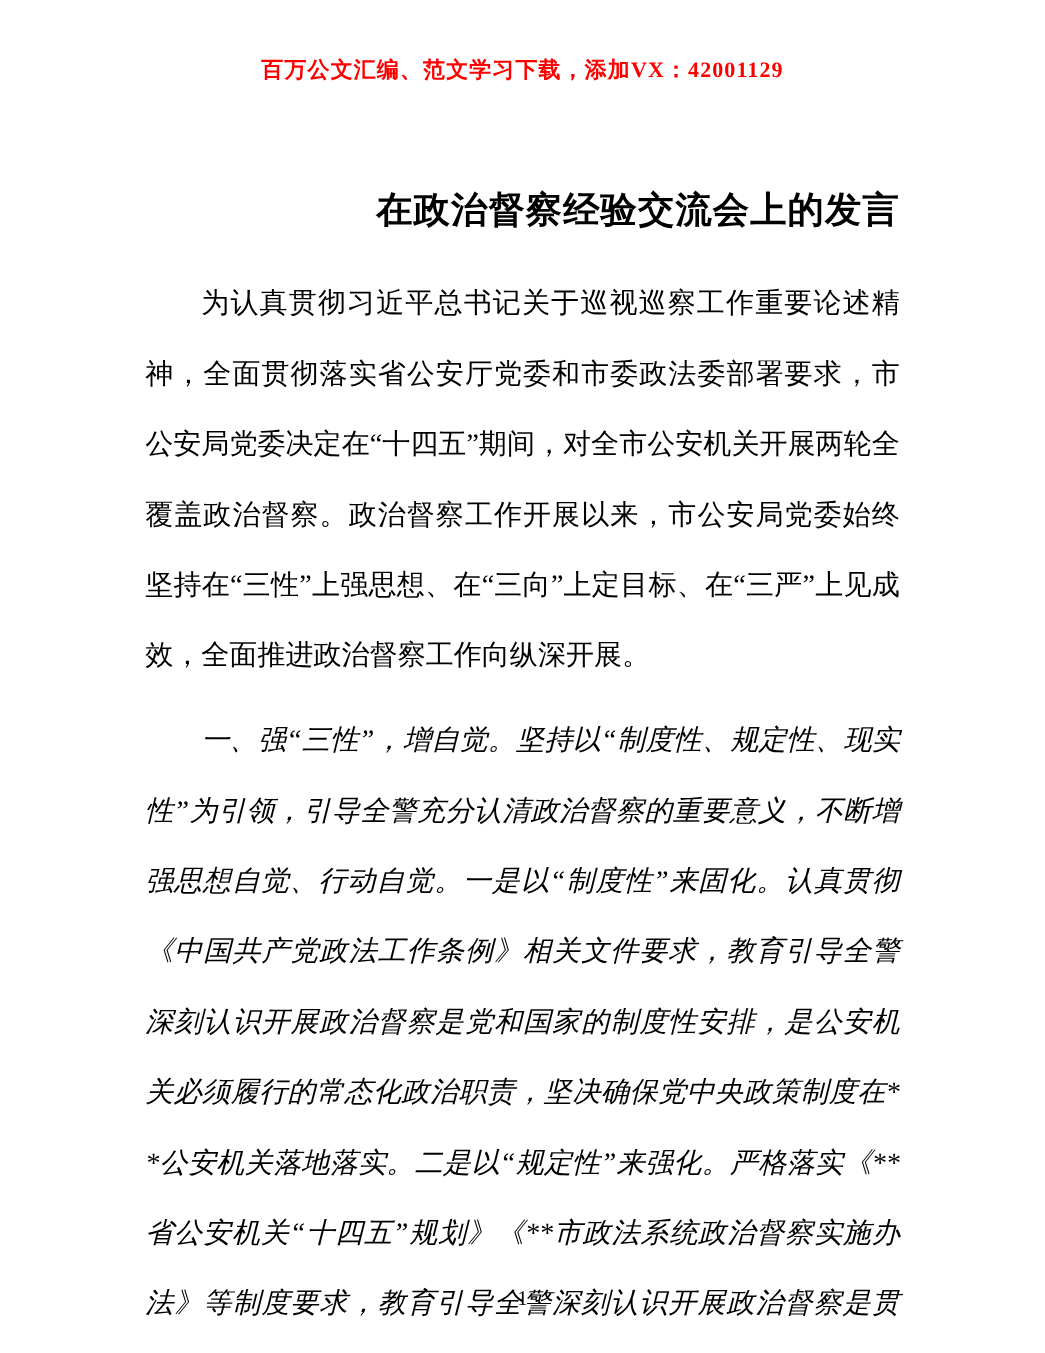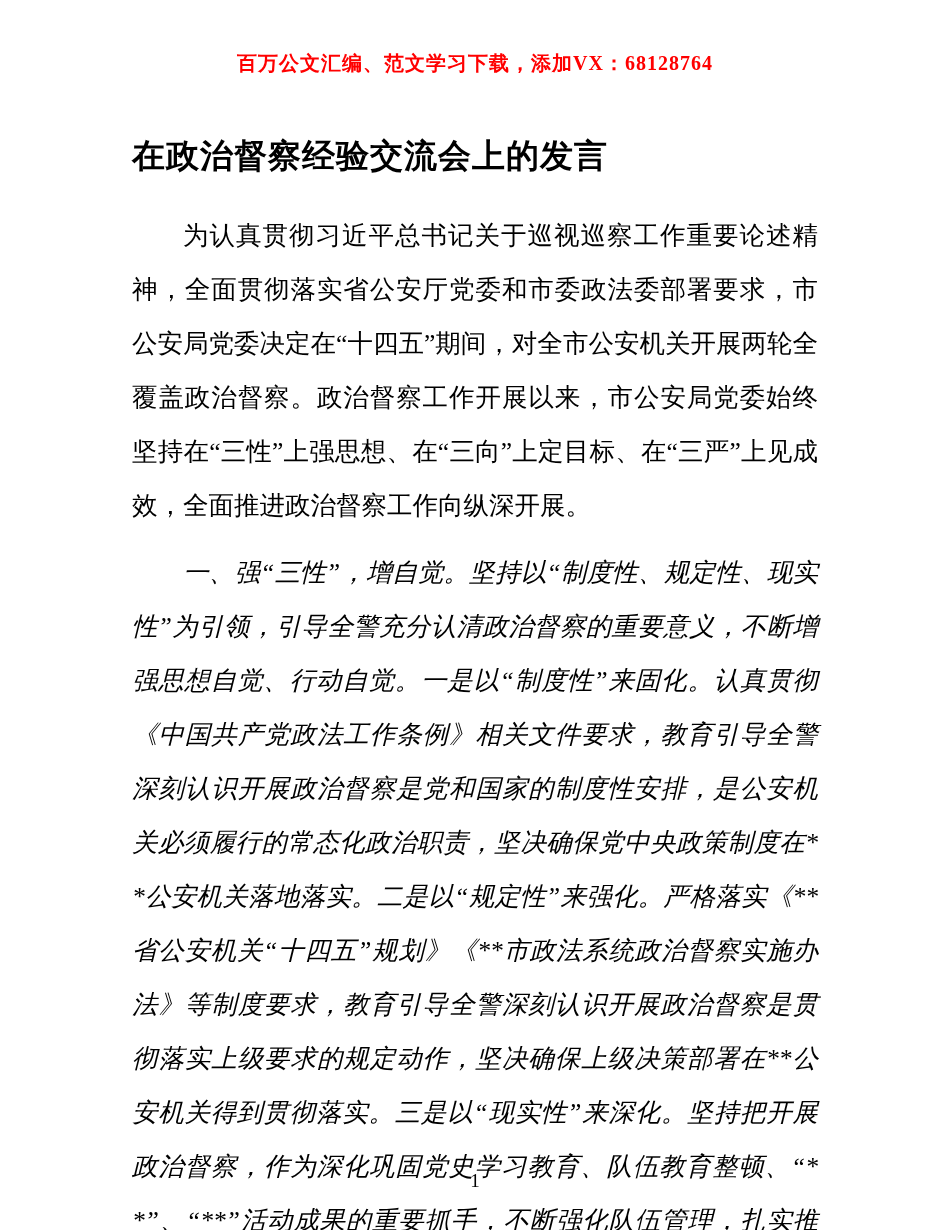--- a/index.html
+++ b/index.html
@@ -26,30 +26,30 @@
       padding-top: 50px;
       text-align: center;
       font-size: 20px;
       font-weight: bold;
       letter-spacing: 1px;
     }
     .doc-body {
       margin: 0 132px;
     }
     .doc-title {
-      margin-top: 57px;
+      margin-top: 92px;
       margin-bottom: 30px;
-      text-align: left;
+      text-align: right;
       font-size: 33px;
       font-weight: bold;
       letter-spacing: 1px;
     }
     .para {
       font-size: 25.5px;
-      line-height: 54px;
+      line-height: 64px;
       text-align: justify;
       text-justify: inter-ideograph;
       text-indent: 2em;
       margin: 0;
       word-break: break-all;
     }
     .para + .para {
       margin-top: 13px;
       font-style: italic;
     }
@@ -61,21 +61,21 @@
       text-align: center;
       font-size: 19px;
       color: #000000;
     }
   </style>
 </head>
 <body>
 
 <div class="page">
 
-  <div class="promo-banner" style="color: rgb(255, 0, 0);">百万公文汇编、范文学习下载，添加VX：68128764</div>
+  <div class="promo-banner" style="color: rgb(255, 0, 0);">百万公文汇编、范文学习下载，添加VX：42001129</div>
 
   <div class="doc-body">
     <h1 class="doc-title">在政治督察经验交流会上的发言</h1>
 
     <p class="para">为认真贯彻习近平总书记关于巡视巡察工作重要论述精神，全面贯彻落实省公安厅党委和市委政法委部署要求，市公安局党委决定在“十四五”期间，对全市公安机关开展两轮全覆盖政治督察。政治督察工作开展以来，市公安局党委始终坚持在“三性”上强思想、在“三向”上定目标、在“三严”上见成效，全面推进政治督察工作向纵深开展。</p>
 
     <p class="para">一、强“三性”，增自觉。坚持以“制度性、规定性、现实性”为引领，引导全警充分认清政治督察的重要意义，不断增强思想自觉、行动自觉。一是以“制度性”来固化。认真贯彻《中国共产党政法工作条例》相关文件要求，教育引导全警深刻认识开展政治督察是党和国家的制度性安排，是公安机关必须履行的常态化政治职责，坚决确保党中央政策制度在**公安机关落地落实。二是以“规定性”来强化。严格落实《**省公安机关“十四五”规划》《**市政法系统政治督察实施办法》等制度要求，教育引导全警深刻认识开展政治督察是贯彻落实上级要求的规定动作，坚决确保上级决策部署在**公安机关得到贯彻落实。三是以“现实性”来深化。坚持把开展政治督察，作为深化巩固党史学习教育、队伍教育整顿、“**”、“**”活动成果的重要抓手，不断强化队伍管理，扎实推动队伍风险隐患预防化解，坚决确保队伍安全稳定。</p>
   </div>
 
   <div class="page-number">1</div>

